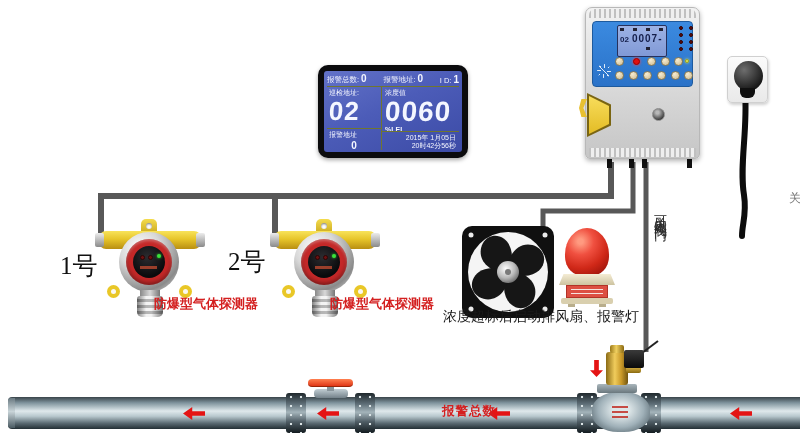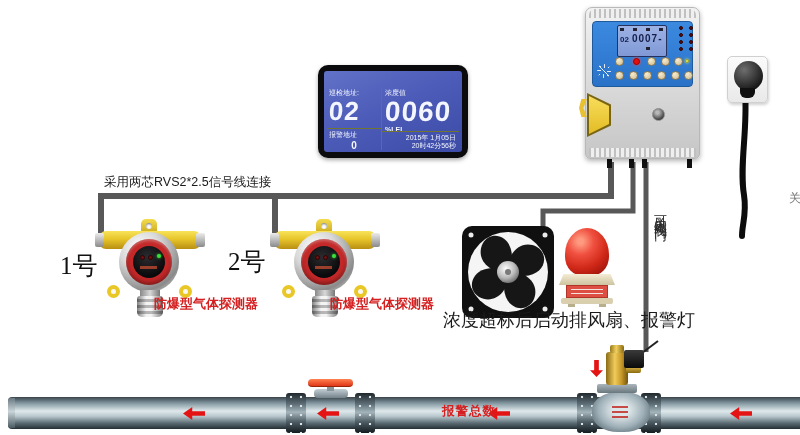--- a/index.html
+++ b/index.html
@@ -134,21 +134,21 @@
 .det-neck{left:45px;top:71px;width:20px;height:6px;
   background:linear-gradient(90deg,#888,#d8d8d8 50%,#777)}
 .det-cyl{left:42px;top:77px;width:26px;height:21px;border-radius:3px 3px 5px 5px;
   background:linear-gradient(90deg,rgba(40,40,40,.55),rgba(255,255,255,.25) 35%,rgba(255,255,255,.3) 55%,rgba(30,30,30,.55)),
   repeating-linear-gradient(180deg,#efefef 0 3px,#9a9a9a 3px 6px)}
 
 
 .num-label{font-family:"Liberation Serif","DejaVu Serif",serif;font-size:25px;color:#101010}
 .type-label{font-size:13px;font-weight:bold;color:#d42020}
 .note{font-size:12.5px;color:#1a1a1a}
-#note-fan{font-size:18px}
+#note-fan{font-size:14px}
 #note-valve{writing-mode:vertical-rl;letter-spacing:2px;font-size:13px;color:#2a2a2a}
 #pipe-label{font-size:12.5px;font-weight:bold;color:#d42020;letter-spacing:1px}
 #edge-char{font-size:12px;color:#777}
 </style>
 </head>
 <body>
 
 <div id="stage">
 
   <div class="abs" id="pipe"></div>
@@ -171,20 +171,25 @@
     <path d="M745 92 C748 130 739 165 744 195 C747 214 742 224 742 236" fill="none" stroke="#0c0c0c" stroke-width="6" stroke-linecap="round"></path>
   </svg>
 
   <div class="abs stub" style="left:607px"></div>
   <div class="abs stub" style="left:629px"></div>
   <div class="abs stub" style="left:642px"></div>
   <div class="abs stub" style="left:687px"></div>
 
   <div class="abs" id="monitor">
     <div class="abs" id="mon-screen">
+      <div class="abs" id="mon-top">
+        <span><span>报警总数:</span><b>0</b></span>
+        <span><span>报警地址:</span><b>0</b></span>
+        <span><span>I D:</span><b>1</b></span>
+      </div>
       <div class="abs" id="mon-patrol">
         <div>巡检地址:</div>
         <div class="big">02</div>
       </div>
       <div class="abs" id="mon-addr2">
         <span>报警地址</span>
         <b>0</b>
       </div>
       <div class="abs" id="mon-conc">
         <div>浓度值</div>
@@ -332,21 +337,20 @@
   <div class="abs" id="sv-nut"></div>
   <div class="abs" id="sv-tap"></div>
   <div class="abs" id="sv-coil"></div>
 
   <div class="abs arrow" style="left:183px;top:407px"></div>
   <div class="abs arrow" style="left:317px;top:407px"></div>
   <div class="abs arrow" style="left:488px;top:407px"></div>
   <div class="abs arrow" style="left:730px;top:407px"></div>
   <div class="abs arrow-down" style="left:590px;top:360px"></div>
 
-  <div class="abs note" style="left:104px;top:174px">采用两芯RVS2*2.5信号线连接</div>
   <div class="abs num-label" style="left:60px;top:249px">1号</div>
   <div class="abs num-label" style="left:228px;top:245px">2号</div>
   <div class="abs type-label" style="left:154px;top:295px">防爆型气体探测器</div>
   <div class="abs type-label" style="left:330px;top:295px">防爆型气体探测器</div>
   <div class="abs note" id="note-fan" style="left:443px;top:308px">浓度超标后启动排风扇、报警灯</div>
   <div class="abs" id="note-valve" style="left:651px;top:205px;height:110px">可关闭燃气阀门</div>
   <div class="abs" id="pipe-label" style="left:442px;top:403px">报警总数</div>
   <div class="abs" id="edge-char" style="left:789px;top:190px">关</div>
 
 </div>

